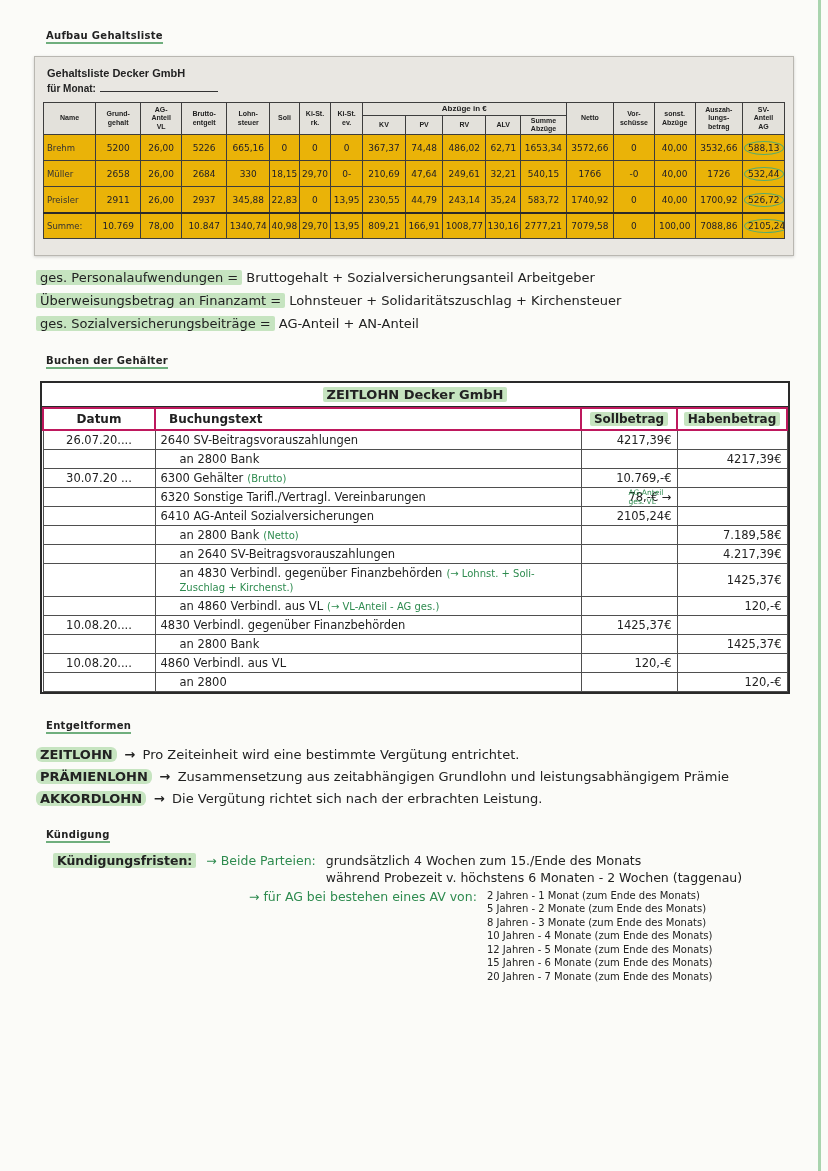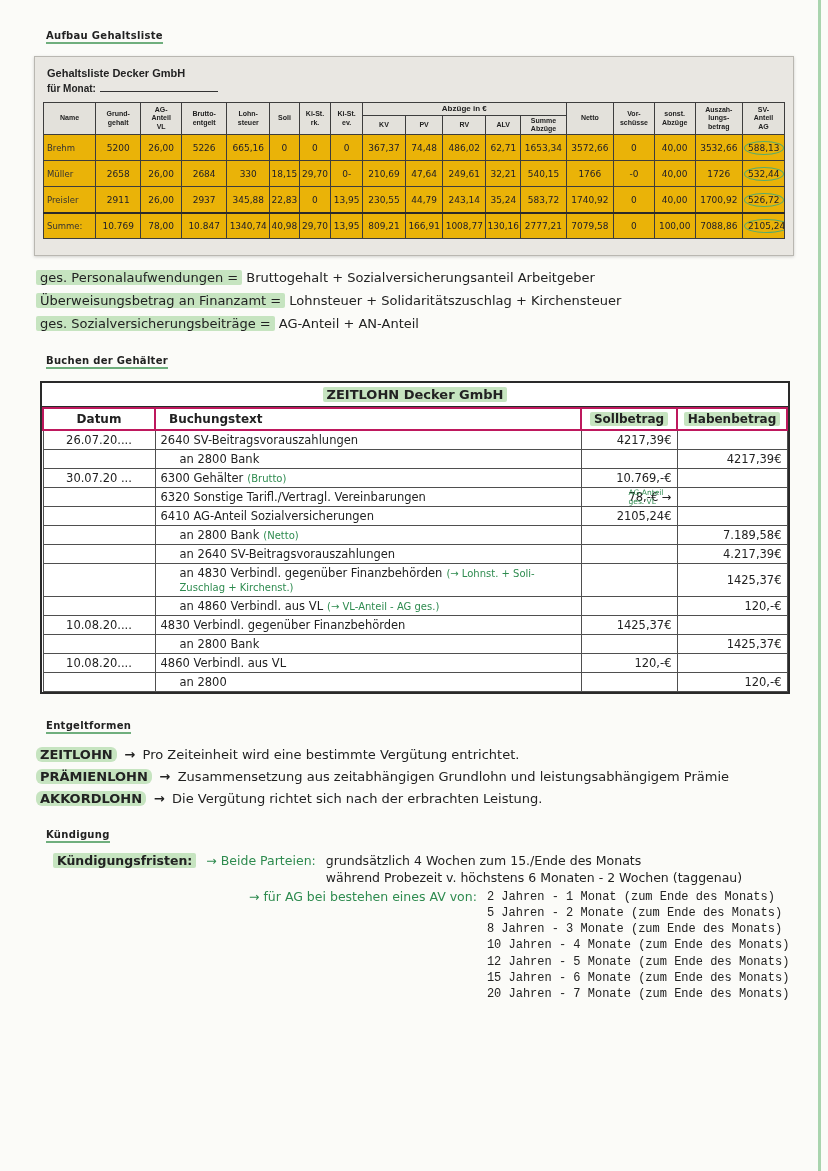--- a/index.html
+++ b/index.html
@@ -68,21 +68,21 @@
   .e-row { font-size:13px; margin:7px 0 7px 2px; }
   .term-hl { background:#c6e4c0; font-weight:bold; padding:0 4px; border-radius:6px; }
   .arrow { font-weight:bold; padding:0 3px; }
 
   
   .kuendigung { margin-left:19px; }
   .k-row { display:flex; gap:10px; align-items:flex-start; font-size:12.5px; margin-top:4px; }
   .k-label { font-weight:bold; }
   .k-lines div { line-height:1.3; }
   .k-row2 { margin-left:196px; margin-top:3px; }
-  .frist-line { font-size:12px; line-height:1.35;font-family:Liberation Mono, monospace; }
+  .frist-line { font-size:10px; line-height:1.35; }
 </style>
 </head>
 <body>
 
 <div class="page">
 
   <div class="heading-wrap">
     <span class="heading">Aufbau Gehaltsliste</span>
   </div>
 

